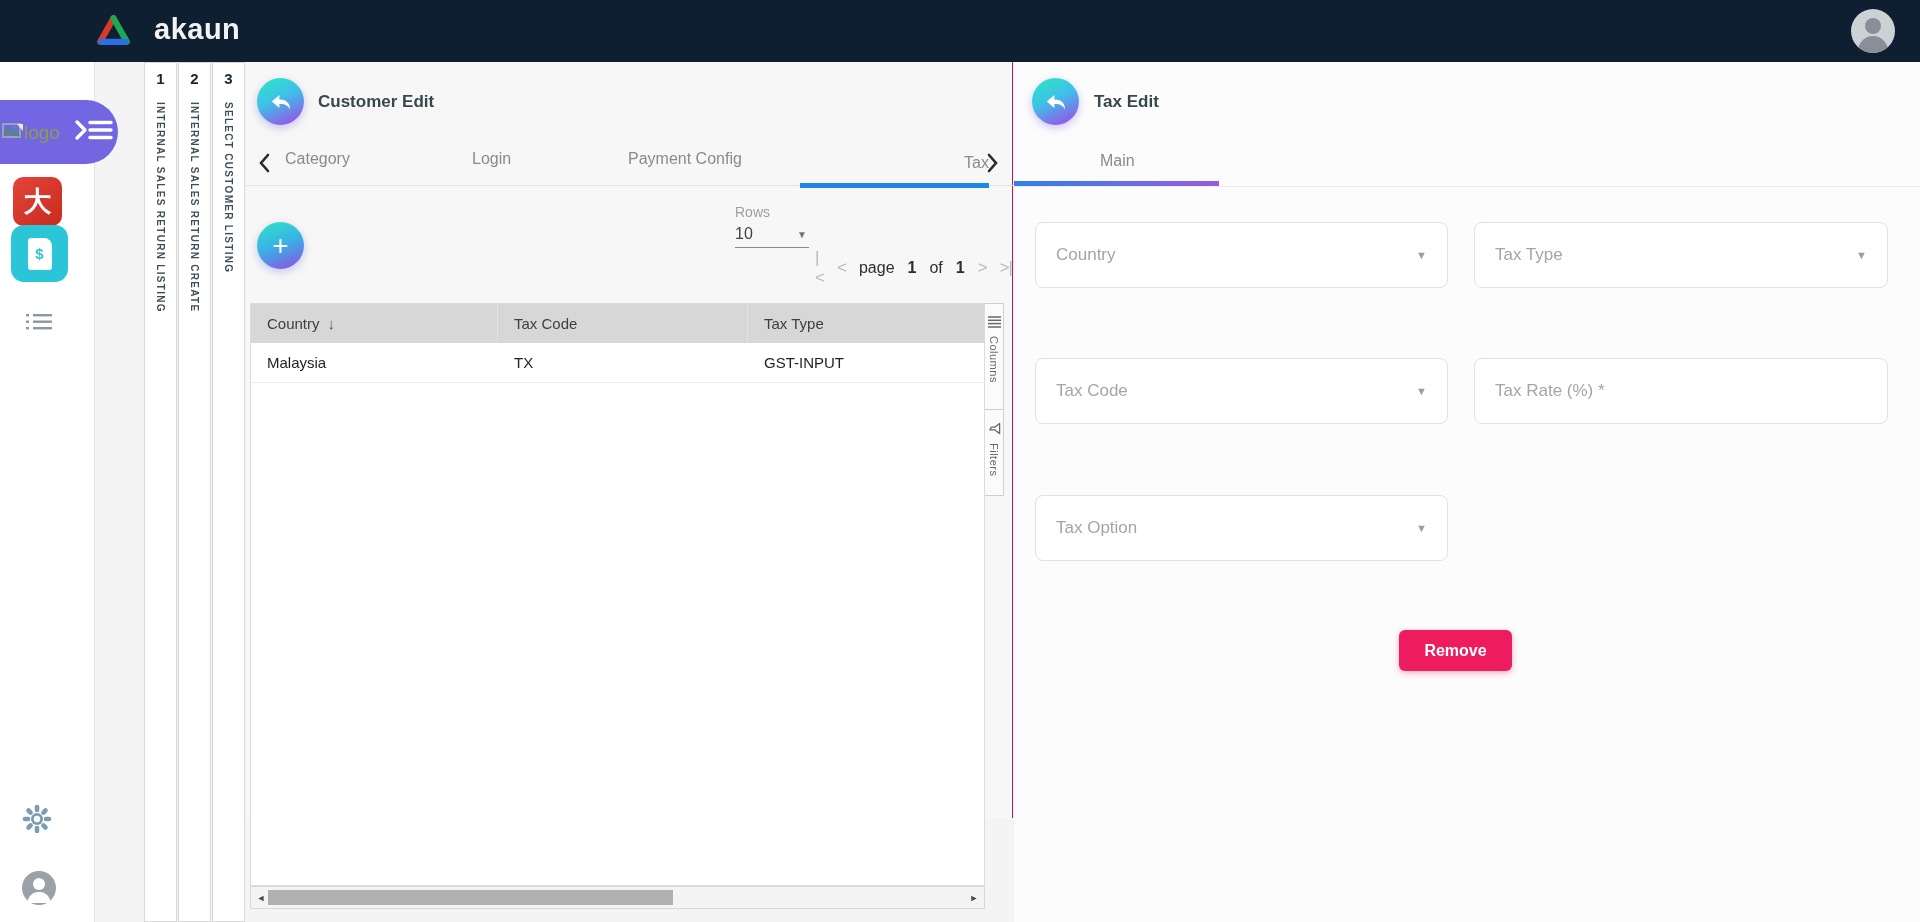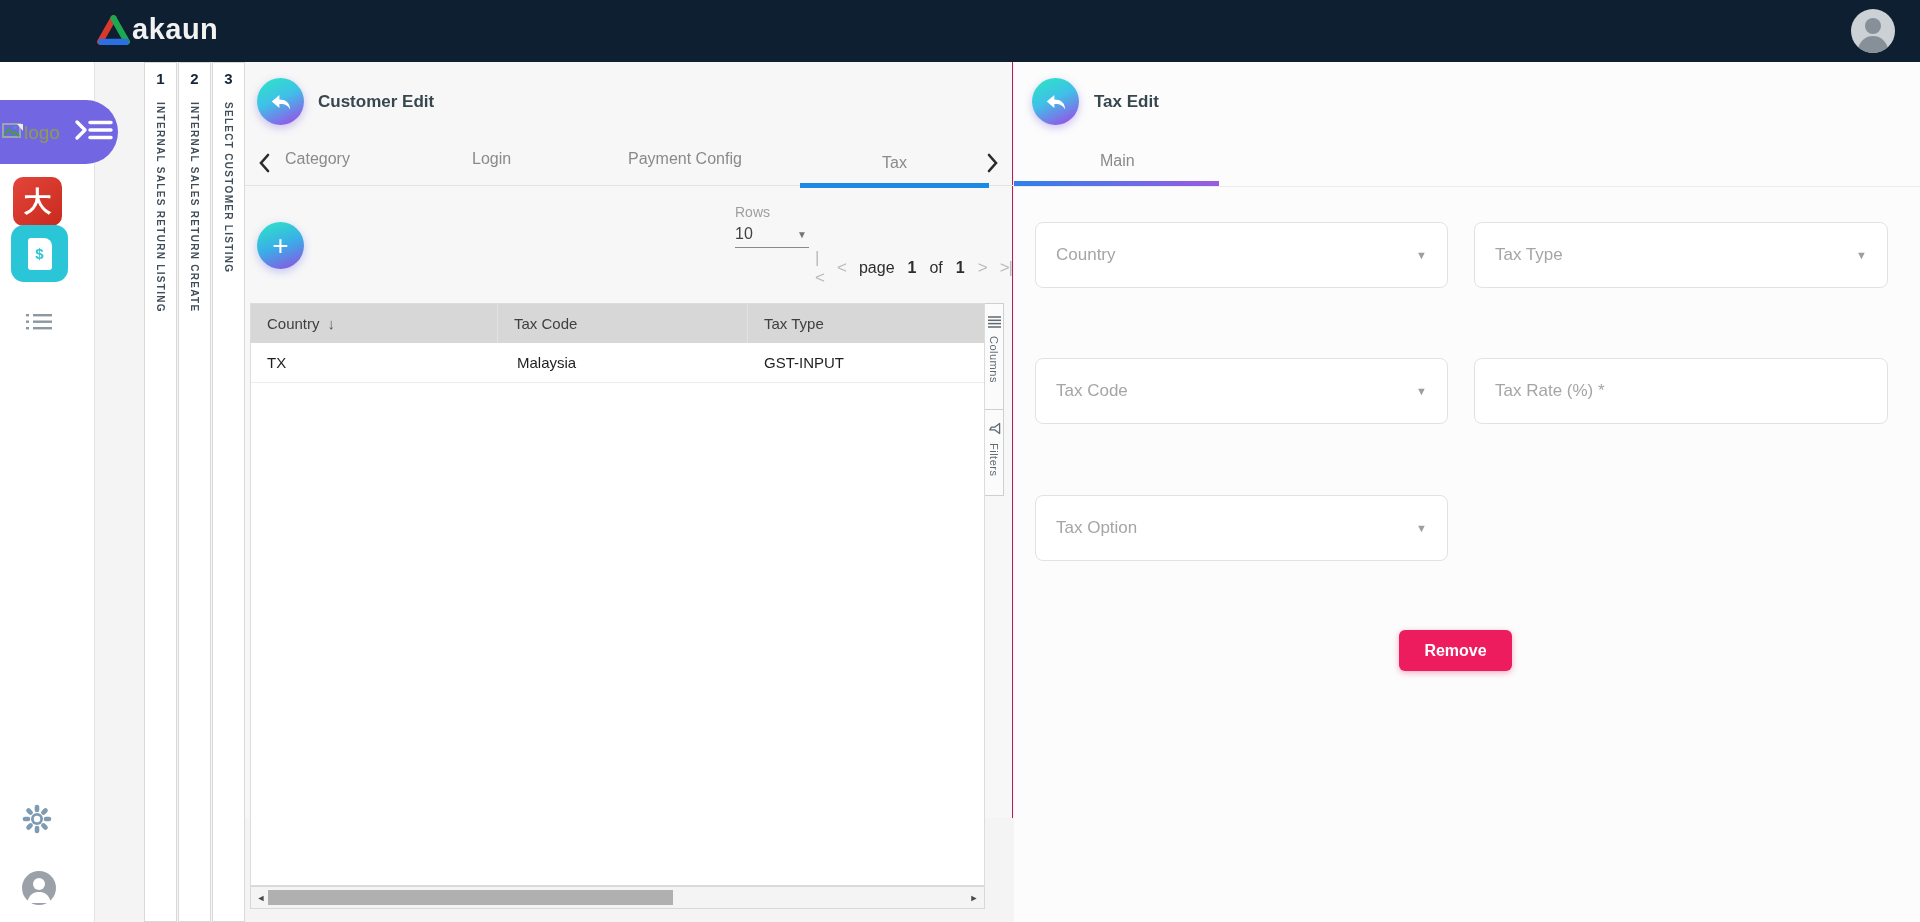--- a/index.html
+++ b/index.html
@@ -2,21 +2,21 @@
 <html><head>
 <meta charset="utf-8">
 <style>
   * { margin:0; padding:0; box-sizing:border-box; }
   html,body { width:1920px; height:922px; overflow:hidden; background:#f4f4f4;
               font-family:"Liberation Sans", sans-serif; }
   .abs { position:absolute; }
 
   
   .topbar { position:absolute; left:0; top:0; width:1920px; height:62px; background:#0e1f32; z-index:40; }
-  .brand { position:absolute; left:95px; top:13px; display:flex; align-items:center; gap:0; }
+  .brand { position:absolute; left:95px; top:13px; display:flex; align-items:center; gap:22px; }
   .brand-name { color:#f2f2f2; font-size:29px; font-weight:800; letter-spacing:.5px; }
   .nav-avatar { position:absolute; left:1851px; top:9px; width:44px; height:44px; border-radius:50%;
                 background:#ccd1d6; overflow:hidden; }
 
   
   .sidebar { position:absolute; left:0; top:62px; width:95px; height:860px; background:#fff;
              border-right:1px solid #e4e4e4; z-index:30; }
   .logo-pill { position:absolute; left:0; top:38px; width:118px; height:64px; background:#7266e2;
                border-radius:0 34px 34px 0; display:flex; align-items:center; z-index:31; }
   .logo-ph { display:flex; line-height:1; margin-left:2px; }
@@ -50,21 +50,21 @@
               box-shadow:0 3px 8px rgba(120,90,220,.35); }
   .panel-title { font-size:17px; font-weight:600; color:#37474f; }
 
   .save-btn { position:absolute; left:928px; top:18px; width:84px; height:42px; background:#2f92e4;
               border:none; border-radius:6px; color:#fff; font-size:16px; font-weight:700;
               font-family:inherit; cursor:pointer; box-shadow:0 2px 6px rgba(47,146,228,.4); }
 
   .tabs-row { position:absolute; left:0; top:78px; width:768px; height:46px; border-bottom:1px solid #e3e3e3; }
   .tab { position:absolute; top:10px; font-size:16px; color:#8a8a8a; cursor:pointer; white-space:nowrap; }
   .tab-active-box { position:absolute; left:555px; top:0; width:189px; height:46px; cursor:pointer;
-                    display:flex; align-items:center; justify-content:center; }
+                    display:flex; align-items:center; justify-content:flex-end; }
   .tab-active-box .tab-underline { position:absolute; left:0; bottom:-2px; width:100%; height:5px; background:#1e88e5; }
   .tab-chev { position:absolute; top:13px; cursor:pointer; }
 
   
   .plus-btn { position:absolute; left:12px; top:160px; width:47px; height:47px; border-radius:50%;
               border:none; cursor:pointer; color:#fff; font-size:28px; line-height:1;
               background:linear-gradient(160deg,#2fe0c9 5%,#3aaee8 50%,#8a56e0 95%);
               box-shadow:0 3px 8px rgba(100,110,230,.35); }
   .search-box { position:absolute; left:85px; top:137px; width:405px; height:68px; border:1px solid #dcdcdc;
                 border-radius:10px; background:#f8f8f8; display:flex; align-items:center; padding:0 14px; }
@@ -280,22 +280,22 @@
         <span style="margin-left:8px; color:#5a5a5a;">↓</span>
       </div>
       <div class="hc c1">
         <span>Tax Code</span>
       </div>
       <div class="hc c2" style="border-right:none;">
         <span>Tax Type</span>
       </div>
     </div>
     <div class="grid-row">
+      <div class="rc c0">Malaysia</div>
       <div class="rc c1">TX</div>
-      <div class="rc c0">Malaysia</div>
       <div class="rc c2">GST-INPUT</div>
     </div>
   </div>
 
   <div class="side-strip">
     <div class="vtab" style="height:107px;">
       <svg width="13" height="12" viewBox="0 0 13 12">
         <g stroke="#5f6a72" stroke-width="1.5">
           <line x1="0" y1="1" x2="13" y2="1"></line>
             <line x1="0" y1="4.3" x2="13" y2="4.3"></line>

